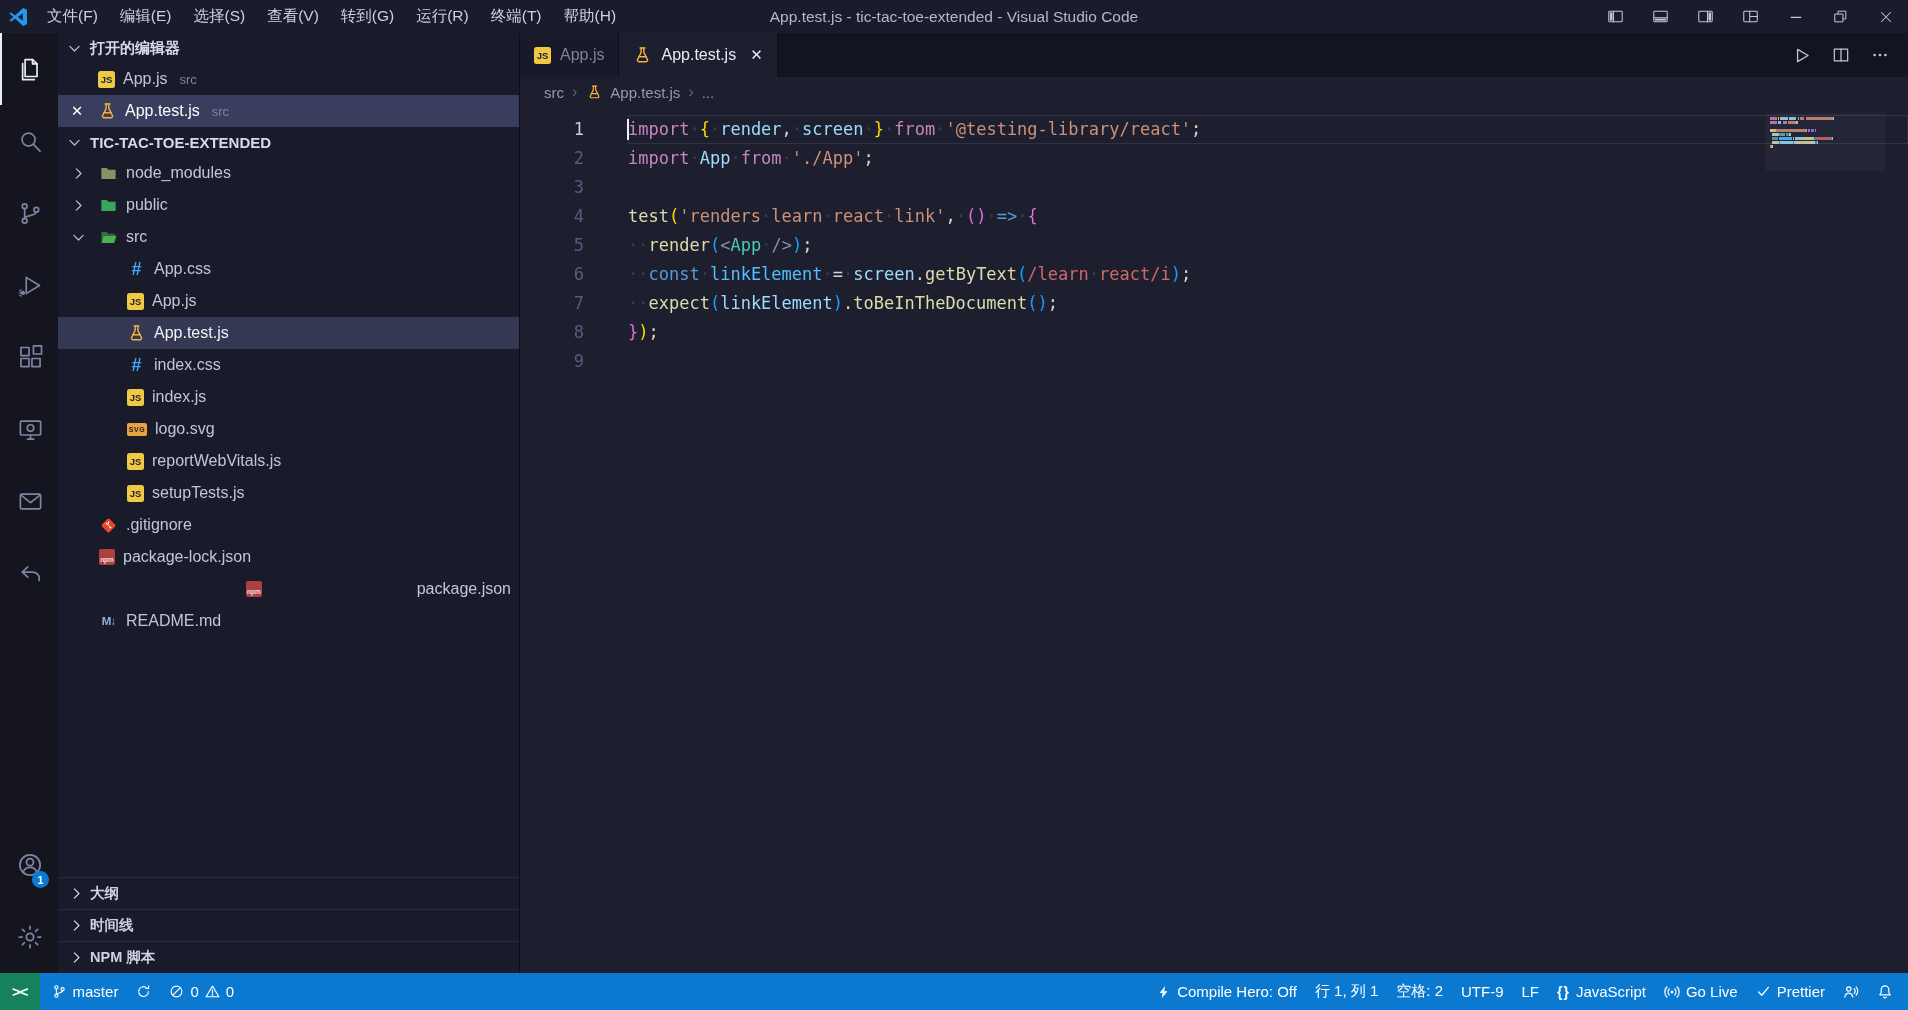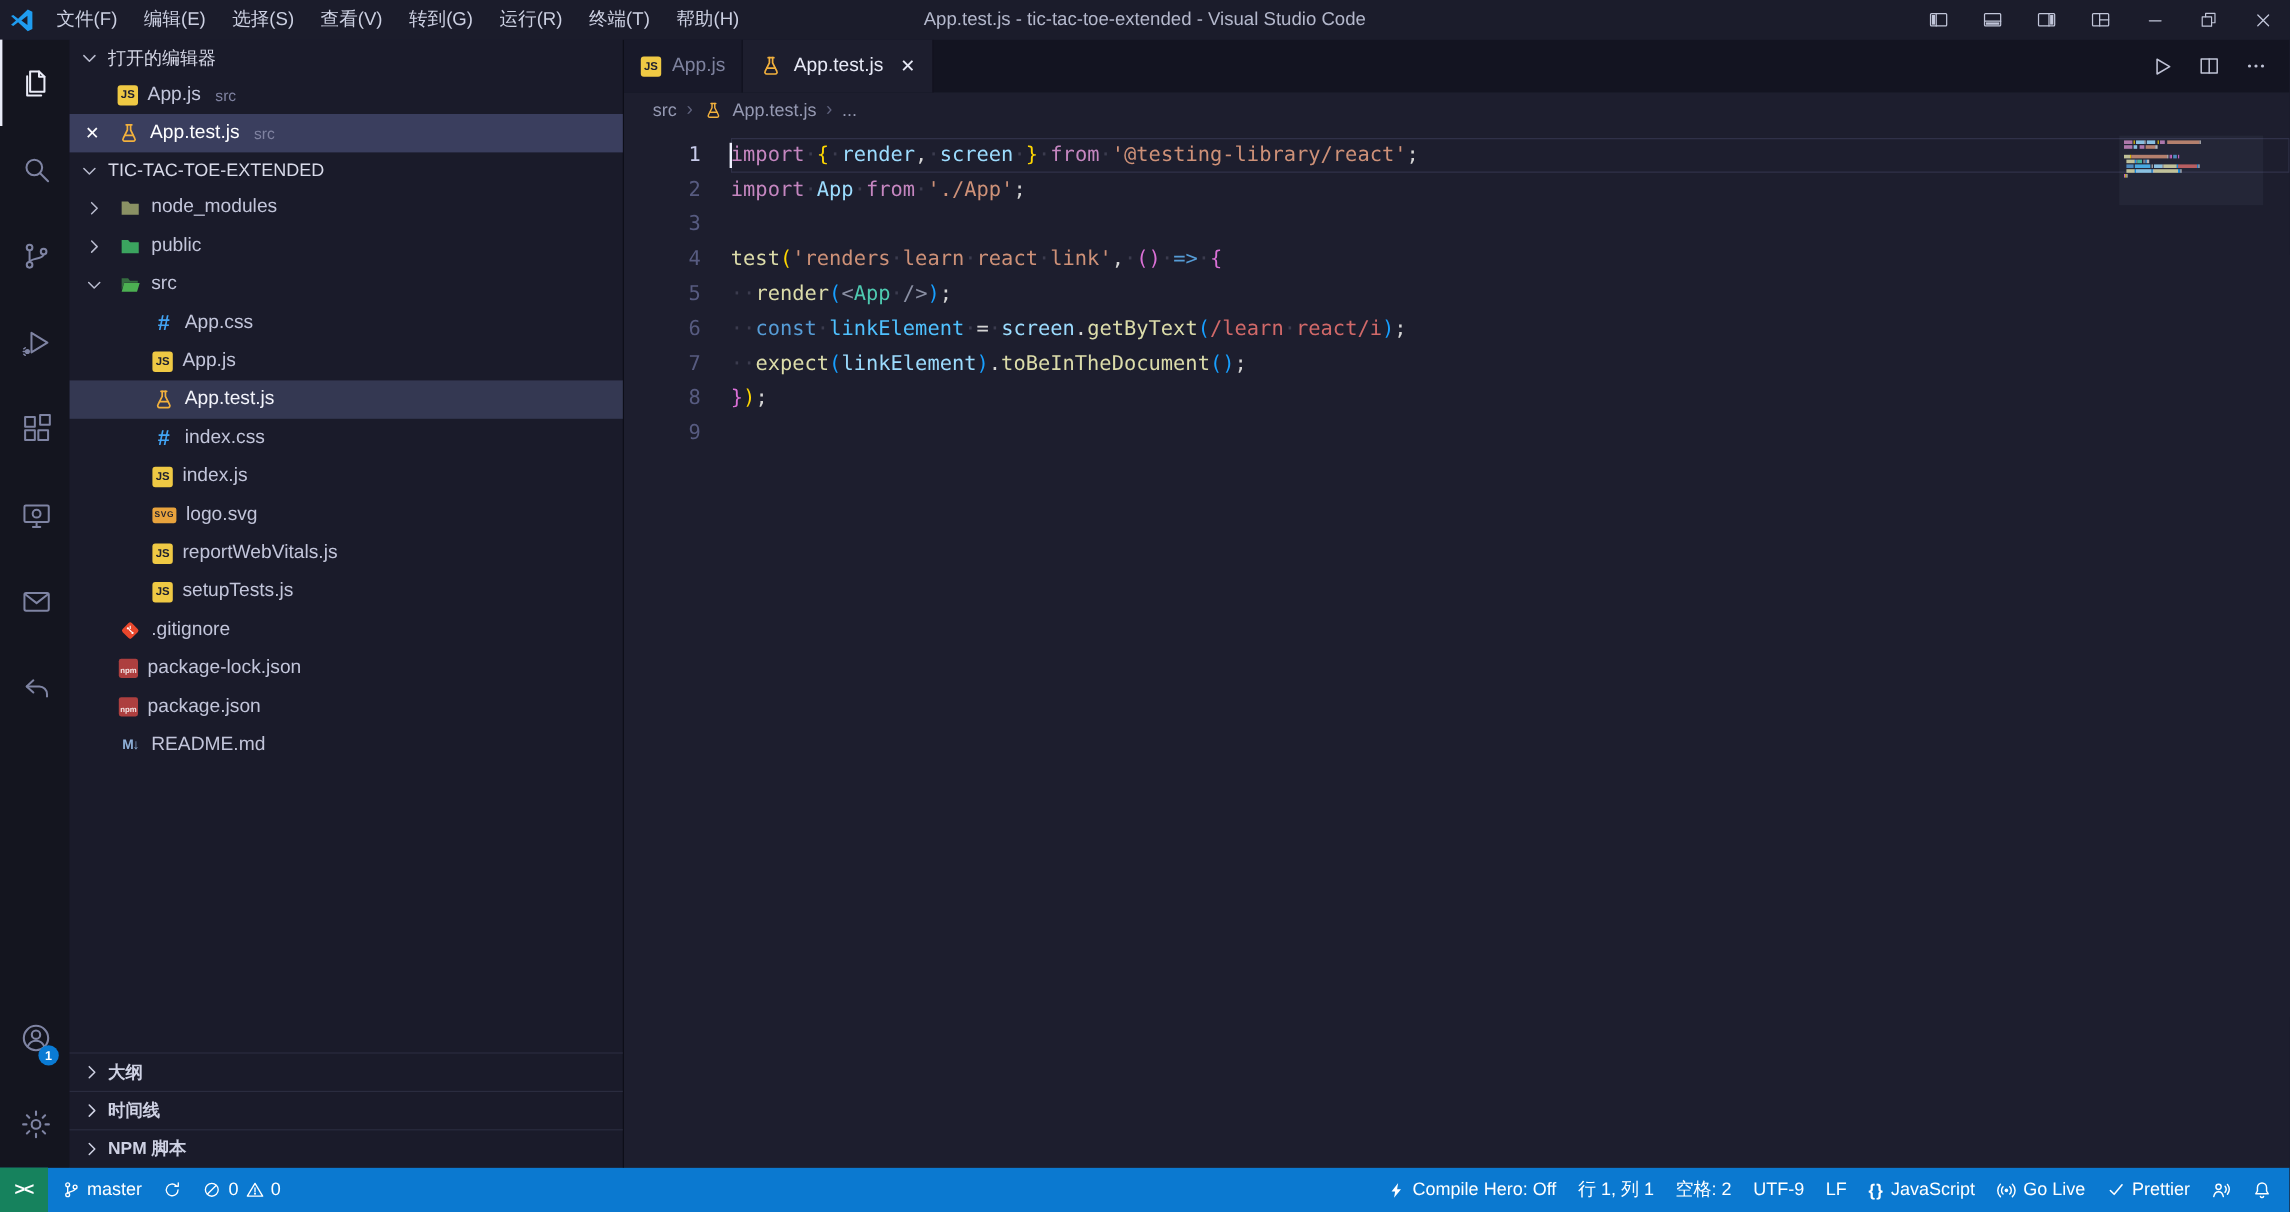--- a/index.html
+++ b/index.html
@@ -21,21 +21,21 @@
   .workbench{display:flex;height:940px}
   .activitybar{width:58px;background:#14151f;display:flex;flex-direction:column;justify-content:space-between;flex:none}
   .act-item{height:72px;display:flex;align-items:center;justify-content:center;color:#7f84a3;border-left:2px solid transparent;position:relative}
   .act-item.active{color:#eaecf8;border-left-color:#eaecf8}
   .badge{position:absolute;right:9px;bottom:13px;color:#fff;font-size:10.5px;min-width:17px;height:17px;border-radius:9px;display:flex;align-items:center;justify-content:center;font-weight:700;background:#0a7bd4}
 
   
   .sidebar{width:462px;background:#1a1b2a;border-right:1px solid #0d0e18;display:flex;flex-direction:column;flex:none}
   .sidebar-title{height:42px;display:flex;align-items:center;padding:0 18px 0 24px;font-size:14.5px;color:#a7aac0;flex:none}
   .sidebar-title .more{margin-left:auto;color:#bfc2d6}
-  .sec-h{height:30px;display:flex;align-items:center;font-weight:400;font-size:15px;color:#d8dae9;padding-left:4px;gap:3px;flex:none}
+  .sec-h{height:30px;display:flex;align-items:center;font-weight:700;font-size:15px;color:#d8dae9;padding-left:4px;gap:3px;flex:none}
   .oe-row{height:32px;display:flex;align-items:center;font-size:16px;color:#c2c5da;gap:8px;padding:0 8px 0 6px;flex:none}
   .oe-row .cslot{width:26px;display:flex;justify-content:center;font-size:14.5px}
   .oe-row.active{background:#3a3e5e;color:#fefeff}
   .tree-row{height:32px;display:flex;align-items:center;font-size:16px;color:#c2c5da;gap:8px;padding-right:8px;flex:none}
   .tree-row.selected{background:#343852;color:#f2f3fa}
   .chev-slot{width:25px;display:flex;justify-content:center;color:#b8bbce;flex:none}
   .desc{font-size:13px;color:#7f82a0;margin-left:4px}
   .spacer{flex:1}
   .bot-sec{height:32px;border-top:1px solid #2a2c3f;display:flex;align-items:center;font-weight:700;font-size:14.5px;color:#ced1e3;padding-left:10px;gap:5px;flex:none}
 
@@ -54,21 +54,21 @@
   .tab.active{background:#1d1e2e;color:#e7e9f6}
   .tab .close{font-size:15px;margin-left:5px}
   .ed-actions{margin-left:auto;display:flex;align-items:center;gap:19px;padding:0 18px;color:#c0c3d6}
   .breadcrumbs{height:30px;display:flex;align-items:center;padding-left:24px;font-size:15px;color:#9599b2;gap:8px;flex:none}
   .bc-item{display:flex;align-items:center;gap:6px}
   .bc-sep{color:#60637e;font-size:16px}
   .code-pane{flex:1;display:flex;padding-top:8px;position:relative;font-family:"DejaVu Sans Mono",monospace;font-size:17px;line-height:29px}
   #gutter{width:64px;text-align:right;color:#575b80;flex:none}
   .ln-num{height:29px}
   .ln-num.cur{color:#c7cbea}
-  #code{flex:1;margin-left:25px;min-width:0}
+  #code{flex:1;margin-left:44px;min-width:0}
   .code-line{white-space:pre;height:29px;position:relative}
   .code-line.cur-line{box-shadow:inset 0 0 0 1px rgba(140,148,210,.17)}
   .cursor{position:absolute;left:-1px;top:4px;height:21px;width:2px;background:#edeffc}
   .tk-kw{color:#c586c0}.tk-kwb{color:#569cd6}.tk-fn{color:#dcdcaa}.tk-var{color:#9cdcfe}
   .tk-varb{color:#4fc1ff}.tk-str{color:#ce9178}.tk-rgx{color:#d16969}.tk-fg{color:#d4d4d4}
   .tk-b1{color:#ffd700}.tk-b2{color:#da70d6}.tk-b3{color:#179fff}.tk-tag{color:#8a8fa3}
   .tk-comp{color:#4ec9b0}.tk-ws{color:#d4d4d4}
   .wsd{color:rgba(205,210,240,.17);font-style:normal}
   #minimap{position:absolute;top:10px;right:26px;width:112px}
   .mm-line{height:4px;white-space:nowrap;font-size:0}
@@ -414,21 +414,21 @@
           </span>
           <span>.gitignore</span>
         </div>
         <div class="tree-row" style="padding-left: 8px;">
           <span class="chev-slot"></span>
           <span class="ic">
             <span class="fi fi-npm">npm</span>
           </span>
           <span>package-lock.json</span>
         </div>
-        <div class="tree-row" style="padding-left: 8px;">
+        <div class="tree-row" style="padding-left: 8px; justify-content: space-between;">
           <span class="chev-slot"></span>
           <span class="ic">
             <span class="fi fi-npm">npm</span>
           </span>
           <span>package.json</span>
         </div>
         <div class="tree-row" style="padding-left: 8px;">
           <span class="chev-slot"></span>
           <span class="ic">
             <span class="fi fi-md">M↓</span>

